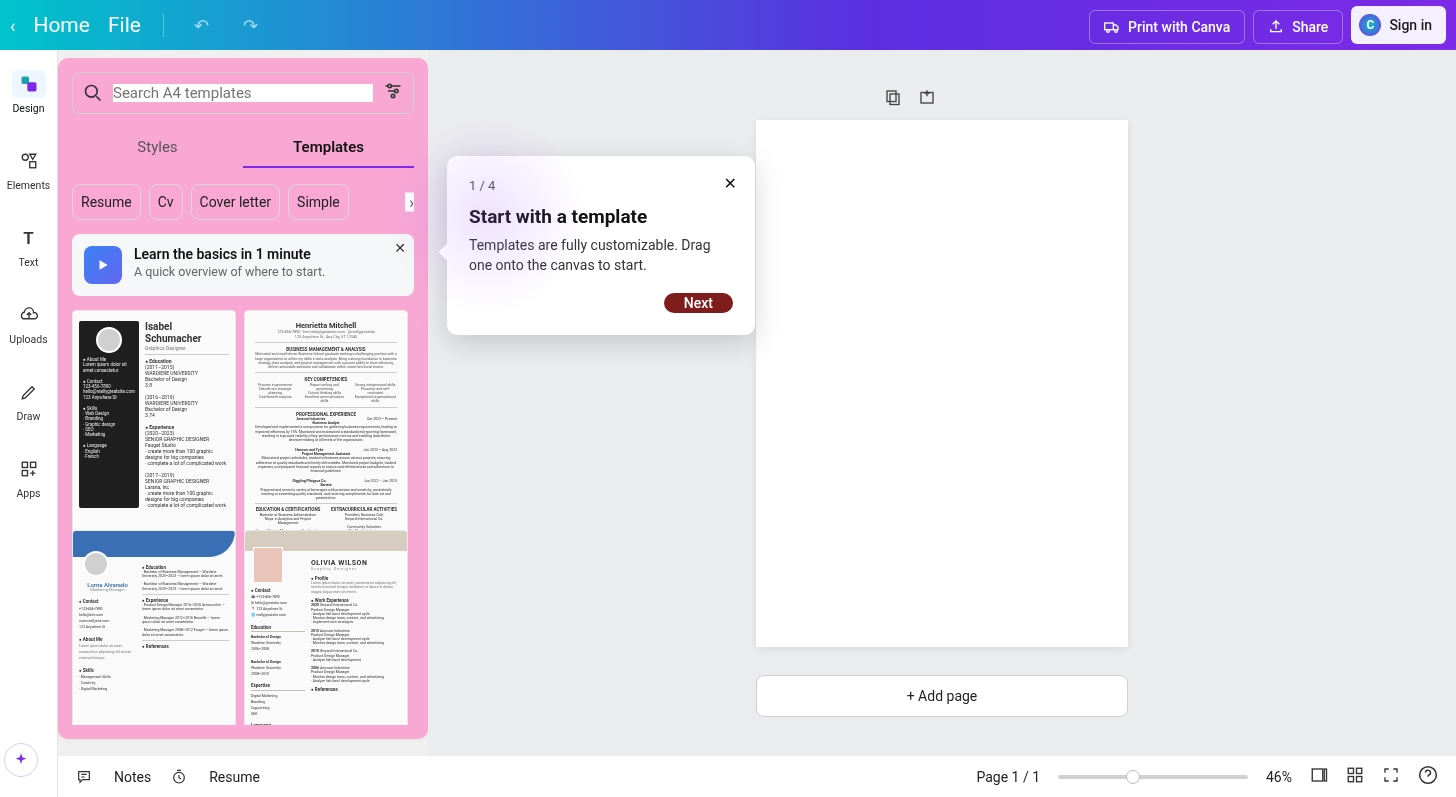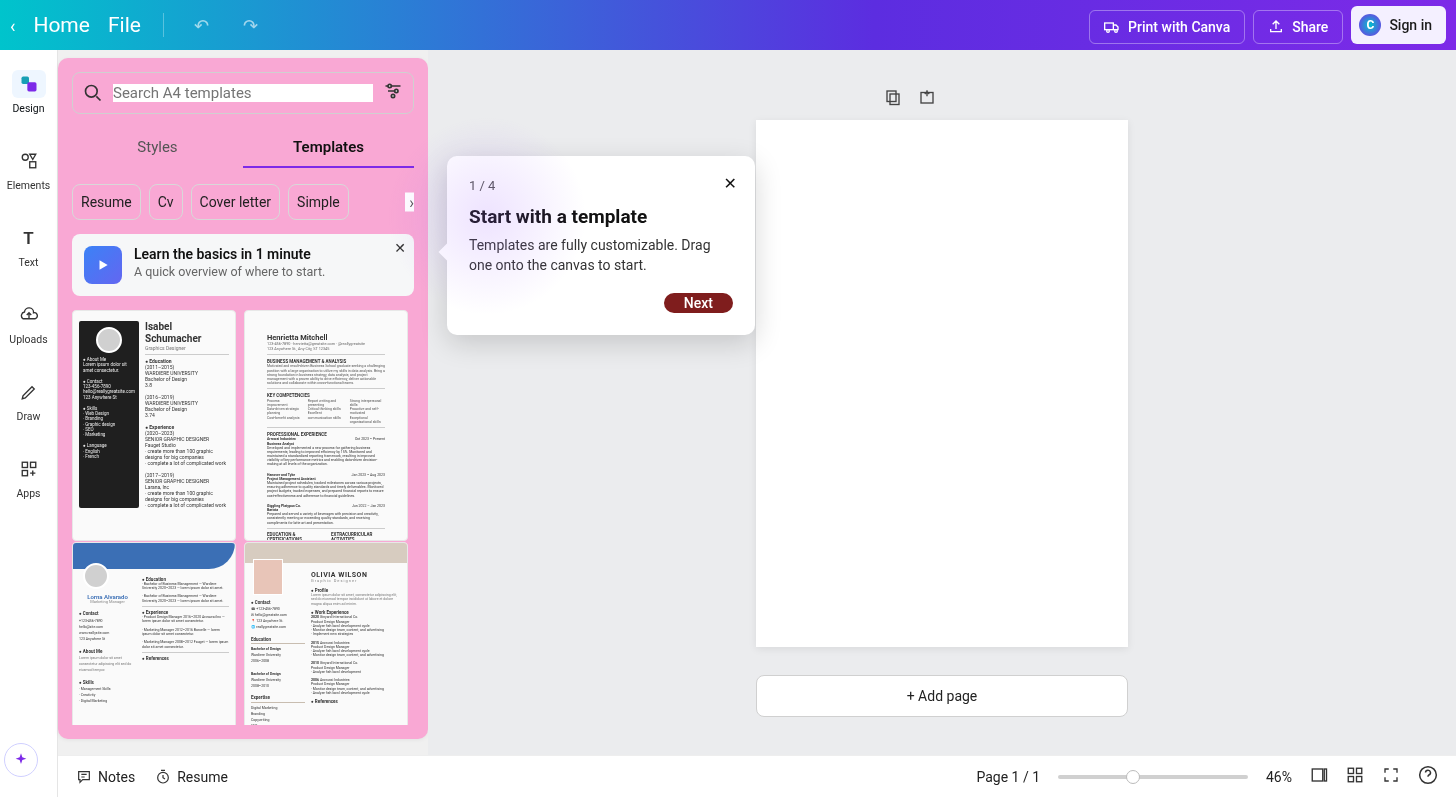--- a/index.html
+++ b/index.html
@@ -69,21 +69,21 @@
 .popover::after{ content:""; position:absolute; left:-60px; top:-40px; width:200px; height:200px; background: radial-gradient(circle, rgba(160,100,255,0.18), transparent 70%); pointer-events:none; border-radius:50%; }
 .popover .step { font-size: 13px; color: #555; }
 .popover .close { position: absolute; top: 18px; right: 18px; font-size: 16px; cursor: pointer; color:#111; }
 .popover h3 { font-size: 19px; font-weight: 700; margin-top: 12px; color:#111; }
 .popover p { font-size: 14px; color: #333; margin-top: 8px; line-height: 1.4; }
 .popover .nextbtn { margin-top: 18px; float: right; background: #7f1d1d; color: white; border: none; padding: 2px 20px; border-radius: 15px; font-size: 14px; font-weight:500; cursor: pointer; }
 
 
 .bottombar { position: absolute; left: 58px; right: 0; bottom: 0; height: 42px; background: white; display: flex; align-items: center; padding: 0 18px; font-size: 14px; color: #222; border-top:1px solid #eee; justify-content: space-between; }
 .bottombar .bl { display:flex; gap:20px; }
-.bottombar .bl > div { display:flex; align-items:center; gap:6px; cursor:pointer; }
+.bottombar .bl > div { display:flex; align-items:center; gap:22px; cursor:pointer; }
 .bottombar .br { display:flex; align-items:center; gap:18px; }
 .slider { width: 190px; height: 4px; background: #d0d0d0; border-radius: 2px; position: relative; }
 .slider .knob { position: absolute; left: 36%; top: -5px; width: 14px; height:14px; background:white; border:1px solid #bbb; border-radius:50%; }
 .br .ib { cursor:pointer; color:#333; font-size:18px; }
 
 
 .ai-bubble { position:absolute; left:4px; bottom:20px; width:34px; height:34px; border-radius:50%; border:1px solid #d0d0ff; background:white; display:flex; align-items:center; justify-content:center; color:#7d2ae8; font-size:16px; cursor:pointer; }
 
 .templates-grid::-webkit-scrollbar{ width:6px; }
 .templates-grid::-webkit-scrollbar-thumb{ background:#ccc; border-radius:3px; }
@@ -239,21 +239,21 @@
           <b style="font-size:5px;">● Education</b><br>
           <span>(2011–2015)<br>WARDIERE UNIVERSITY<br>Bachelor of Design<br>3.8</span><br><br>
           <span>(2016–2019)<br>WARDIERE UNIVERSITY<br>Bachelor of Design<br>3.74</span><br><br>
           <b style="font-size:5px;">● Experience</b><br>
           <span>(2020–2023)<br>SENIOR GRAPHIC DESIGNER<br>Fauget Studio<br>· create more than 100 graphic designs for big companies<br>· complete a lot of complicated work</span><br><br>
           <span>(2017–2019)<br>SENIOR GRAPHIC DESIGNER<br>Larana, Inc<br>· create more than 100 graphic designs for big companies<br>· complete a lot of complicated work</span>
         </div>
       </div>
     </div>
 
-    <div class="tmpl" style="padding:22px;">
+    <div class="tmpl" style="padding:10px;text-align:center;">
       <div class="name" style="font-size:7.5px;">Henrietta Mitchell</div>
       <div style="font-size:3.8px;color:#666;">123-456-7890 · henrietta@greatsite.com · @reallygreatsite<br>123 Anywhere St., Any City, ST 12345</div>
       <div class="hline"></div>
       <b style="font-size:4.5px;">BUSINESS MANAGEMENT &amp; ANALYSIS</b>
       <div style="font-size:3.5px;color:#555;">Motivated and result-driven Business School graduate seeking a challenging position with a large organisation to utilize my skills in data analysis. Bring a strong foundation in business strategy, data analysis, and project management with a proven ability to drive efficiency, deliver actionable solutions and collaborate within cross-functional teams.</div>
       <div class="hline"></div>
       <b style="font-size:4.5px;">KEY COMPETENCIES</b>
       <div style="display:flex;font-size:3.5px;color:#555;gap:8px;">
         <div>Process improvement<br>Data-driven strategic planning<br>Cost-benefit analysis</div>
         <div>Report writing and presenting<br>Critical thinking skills<br>Excellent communication skills</div>

